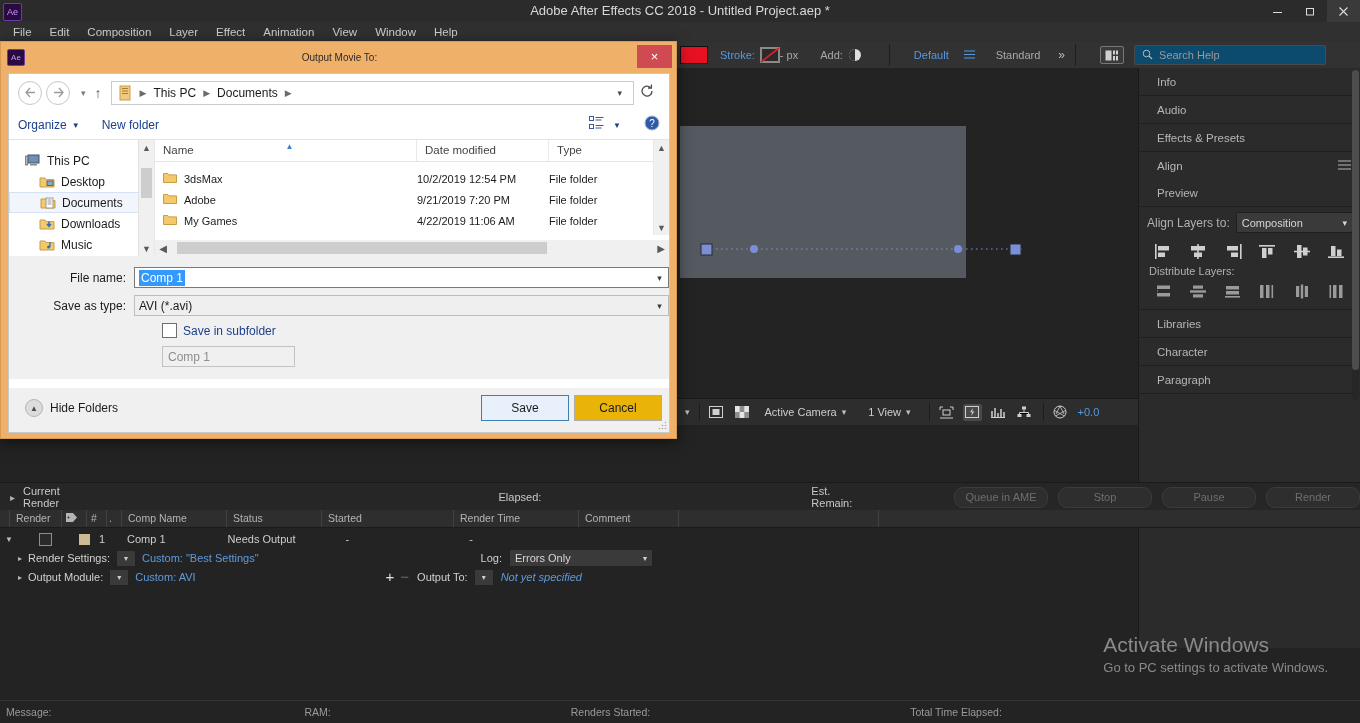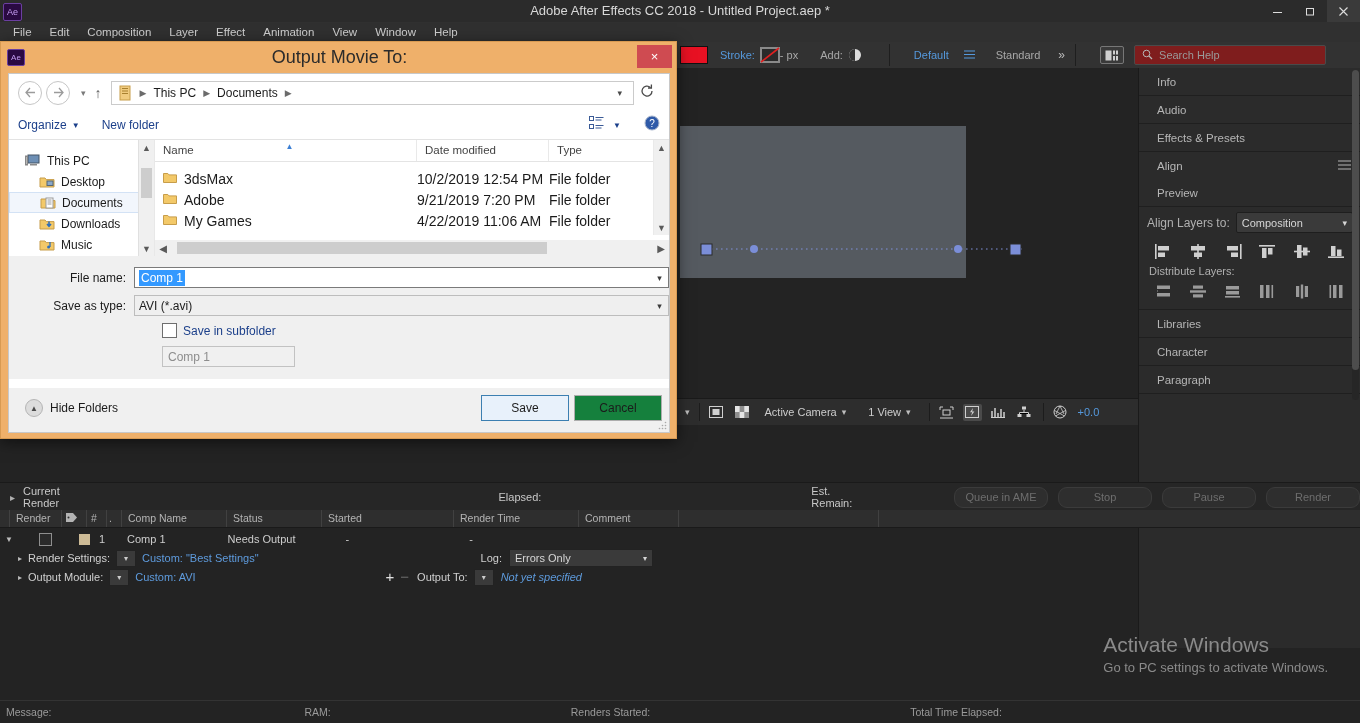--- a/index.html
+++ b/index.html
@@ -81,21 +81,21 @@
     content: ''; position: absolute; left: 0; top: 0; width: 6px; height: 12px; background: #333;
   }
   .tb-menu-icon { margin-left: 14px; color: #5599dd; font-size: 13px; }
   .tb-chevrons { color: #bbb; font-size: 12px; margin-left: 18px; }
   .tb-ws-icon {
     margin-left: 14px; width: 22px; height: 16px; border: 1px solid #777;
     border-radius: 2px; display: flex; align-items: center; justify-content: center;
     background: #3a3a3a;
   }
   .tb-search {
-    margin-left: 10px; width: 190px; height: 18px; background: #7f1d1d;
+    margin-left: 10px; width: 190px; height: 18px; background: #0c4a6e;
     border: 1px solid #4a4a4a; border-radius: 2px;
     display: flex; align-items: center; color: #a0a0a0; font-size: 11px;
   }
   .tb-search .mag { margin: 0 6px 0 7px; }
   .tb-search .ph { color: #9a9a9a; }
 
   
   .comp-panel {
     position: absolute; left: 0; top: 68px; width: 1138px; height: 356px;
     background: #232323;
@@ -233,21 +233,21 @@
   .dlg-titlebar {
     position: relative; height: 31px; display: flex; align-items: center;
   }
   .dlg-ae-icon {
     width: 16px; height: 15px; margin-left: 6px; background: #2a0a42;
     border: 1px solid #6b3fa0; border-radius: 2px;
     color: #c49cf0; font-size: 8px; line-height: 15px; text-align: center;
   }
   .dlg-title {
     position: absolute; left: 0; top: 0; width: 677px; height: 31px; line-height: 31px;
-    text-align: center; color: #2b2b2b; font-size: 18px;
+    text-align: center; color: #2b2b2b; font-size: 10px;
   }
   .dlg-close {
     position: absolute; right: 4px; top: 3px; width: 35px; height: 23px;
     background: #cf4b51; color: #fff; font-size: 13px;
     display: flex; align-items: center; justify-content: center;
   }
   .dlg-body {
     position: absolute; left: 7px; top: 31px; width: 662px; height: 360px;
     background: #ffffff; border: 1px solid #c8c8c8; box-sizing: border-box;
   }
@@ -306,21 +306,21 @@
   .nav-scroll .dn { position: absolute; bottom: 0; width: 15px; }
   .nav-scroll .thumb { position: absolute; top: 28px; left: 2px; width: 11px; height: 30px; background: #cdcdcd; }
 
   .list-pane { flex: 1; position: relative; }
   .list-head {
     height: 21px; display: flex; align-items: center; border-bottom: 1px solid #e4e4e4;
     background: #fff; color: #444; font-size: 11.5px;
   }
   .lh-col { height: 21px; line-height: 21px; border-right: 1px solid #e9e9e9; padding-left: 8px; box-sizing: border-box; position: relative; }
   .sort-arrow { position: absolute; left: 50%; top: -4px; color: #3b7fd4; font-size: 8px; }
-  .file-row { display: flex; align-items: center; height: 21px; font-size: 14px; color: #1b1b1b; justify-content: center; }
+  .file-row { display: flex; align-items: center; height: 21px; font-size: 11px; color: #1b1b1b; justify-content: center; }
   .fr-name { width: 262px; display: flex; align-items: center; gap: 7px; padding-left: 8px; box-sizing: border-box; }
   .fr-date { width: 132px; }
   .fr-type { width: 120px; }
   .list-scroll {
     position: absolute; right: 0; top: 0; width: 15px; height: 95px; background: #f0f0f0;
     border-left: 1px solid #eaeaea;
   }
   .list-scroll .up { height: 15px; display: flex; align-items: center; justify-content: center; color: #5a5a5a; font-size: 9px; }
   .list-scroll .dn { position: absolute; bottom: 0; width: 15px; height: 15px; display: flex; align-items: center; justify-content: center; color: #5a5a5a; font-size: 9px; }
   .hscroll {
@@ -359,21 +359,21 @@
     position: absolute; left: 16px; top: 11px; display: flex; align-items: center; gap: 7px;
     color: #1b1b1b; font-size: 12px;
   }
   .hf-circ {
     width: 16px; height: 16px; border-radius: 50%; background: #dcdcdc; border: 1px solid #b5b5b5;
     display: flex; align-items: center; justify-content: center; color: #4a4a4a; font-size: 8px;
   }
   .btn {
     position: absolute; top: 7px; width: 86px; height: 24px;
     display: flex; align-items: center; justify-content: center;
-    font-size: 12px; color: #1b1b1b; background: #15803d; border: 1px solid #adadad;
+    font-size: 12px; color: #1b1b1b; background: #eab308; border: 1px solid #adadad;
   }
   .btn.save { right: 100px; background: #e8f1fb; border-color: #3c7fb1; }
   .btn.cancel { right: 7px; }
   .resize-grip { position: absolute; right: 2px; bottom: 2px; width: 10px; height: 10px; }
 </style>
 </head>
 <body>
 
 <div id="app">
 

